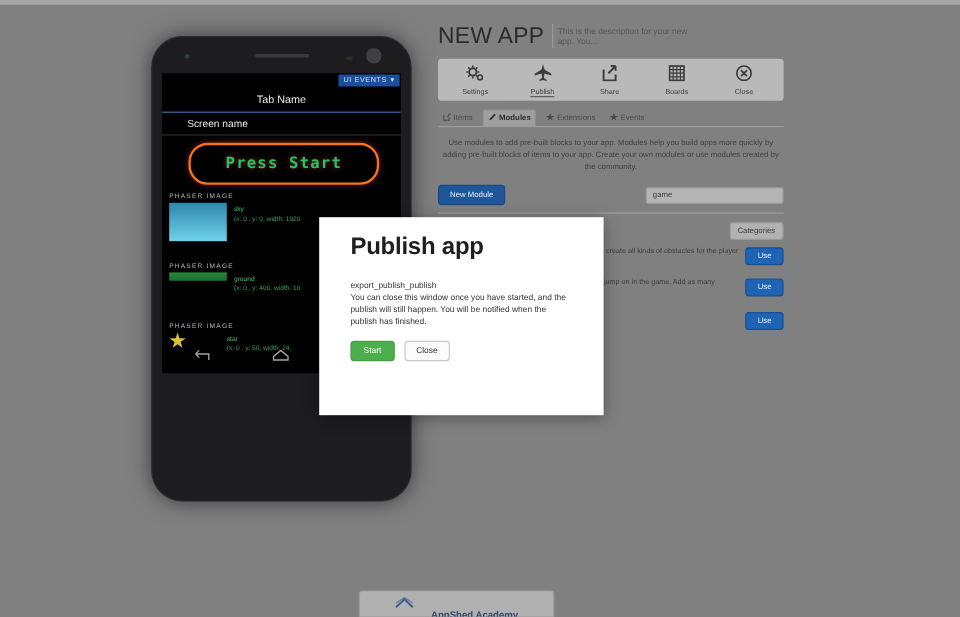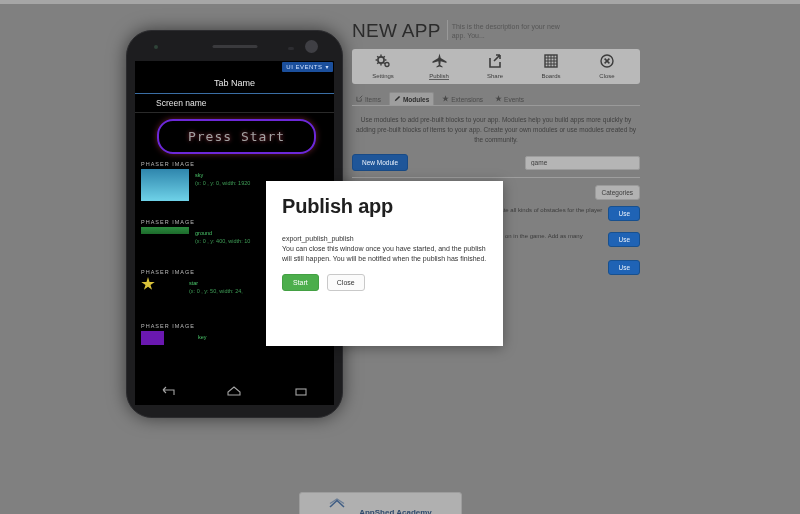--- a/index.html
+++ b/index.html
@@ -22,21 +22,21 @@
   }
   .phone-speaker{position:absolute;left:50%;top:14px;transform:translateX(-50%);
     width:45px;height:3px;border-radius:2px;background:#3a3a3d;}
   .phone-cam{position:absolute;right:24px;top:9px;width:13px;height:13px;border-radius:50%;
     background:#3f3f44;}
   .phone-sensor{position:absolute;left:27px;top:14px;width:4px;height:4px;border-radius:50%;
     background:#2f4338;}
   .phone-sensor2{position:absolute;right:48px;top:16px;width:6px;height:3px;border-radius:2px;
     background:#2d2d31;}
   .screen{
-    position:absolute;left:8px;top:30px;width:199px;height:344px;background:#000;
+    position:absolute;left:8px;top:30px;width:199px;height:250px;background:#000;
     overflow:hidden;
   }
   .ui-events{
     position:absolute;right:1px;top:1px;height:10px;
     background:#1b4f9c;color:#cfe1ff;font-size:6px;line-height:10px;
     padding:0 4px;border-radius:1px;letter-spacing:.5px;
     display:flex;align-items:center;gap:3px;white-space:nowrap;
   }
   .ui-events .chev{font-size:6px;}
   .tabname{
@@ -44,23 +44,23 @@
     color:#e9e9e9;font-size:9px;text-align:center;line-height:20px;
     border-bottom:1px solid #3a6ea5;
   }
   .screenname{
     position:absolute;left:0;top:33px;width:199px;height:19px;
     color:#e6e6e6;font-size:8.5px;line-height:19px;padding-left:21px;
     box-sizing:border-box;border-bottom:1px solid #2a2a2a;
   }
   .press-start{
     position:absolute;left:22px;top:58px;width:155px;height:31px;
-    border:2px solid #6d28d9;border-radius:16px;
-    color:#a3a3a3;font-family:"DejaVu Sans Mono", monospace;
-    font-size:13px;font-weight:normal;letter-spacing:1px;
+    border:2px solid #f97316;border-radius:16px;
+    color:#22c55e;font-family:"DejaVu Sans Mono", monospace;
+    font-size:13px;font-weight:bold;letter-spacing:1px;
     display:flex;align-items:center;justify-content:center;
     box-shadow:0 0 6px rgba(224,74,94,.45);
     text-shadow:0 0 4px rgba(224,74,94,.7);
   }
   .phaser-row{position:absolute;left:6px;width:188px;}
   .phaser-label{color:#b9b9b9;font-size:5.5px;letter-spacing:1px;margin-bottom:2px;}
   .phaser-body{display:flex;gap:6px;}
   .thumb{flex:0 0 auto;}
   .meta{color:#49c469;font-size:5.5px;line-height:8px;padding-top:2px;}
   .meta .nm{display:block;}
@@ -70,21 +70,21 @@
     width:14px;height:14px;
     background:#d9c23a;
     clip-path:polygon(50% 0%,61% 35%,98% 35%,68% 57%,79% 91%,50% 70%,21% 91%,32% 57%,2% 35%,39% 35%);
   }
   .navbar{position:absolute;left:0;bottom:0;width:199px;height:26px;
     display:flex;align-items:center;justify-content:space-around;}
   .nav-ico{opacity:.75;}
 
   
   .right{
-    position:absolute;left:352px;top:20px;width:288px;
+    position:absolute;left:365px;top:20px;width:288px;
   }
   .apptitle-row{display:flex;align-items:flex-start;gap:6px;}
   .apptitle{font-size:19px;color:#2b2b2b;letter-spacing:.3px;white-space:nowrap;}
   .appdesc{font-size:7px;color:#555;line-height:9px;border-left:1px solid #999;
     padding-left:4px;padding-top:2px;max-width:118px;}
 
   .toolbar{
     margin-top:7px;background:#b9b9b9;border-radius:3px;height:35px;
     display:flex;align-items:center;padding:0 14px;gap:22px;
   }
@@ -130,21 +130,21 @@
     position:absolute;left:299px;top:492px;width:161px;height:22px;
     background:#b0b0b0;border:1px solid #9d9d9d;border-radius:3px 3px 0 0;
     display:flex;align-items:center;justify-content:center;gap:14px;
   }
   .footer .lbl{font-size:8px;color:#2f4a6d;font-weight:bold;margin-top:16px;}
 
   
   .modal{
     position:absolute;left:266px;top:181px;width:237px;height:165px;
     background:#fff;box-shadow:0 2px 12px rgba(0,0,0,.35);
-    box-sizing:border-box;padding:14px 16px;
+    box-sizing:border-box;padding:14px 26px;
   }
   .modal h1{margin:0;font-size:20px;font-weight:bold;color:#1f1f1f;letter-spacing:-.2px;}
   .modal .key{margin-top:17px;font-size:7px;color:#333;}
   .modal .body{margin-top:2px;font-size:7px;color:#333;line-height:10px;}
   .modal .acts{margin-top:10px;display:flex;gap:8px;}
   .btn-start{background:#4cae4c;border:1px solid #43a043;border-radius:3px;
     color:#fff;font-size:7px;padding:4px 10px;}
   .btn-close{background:#fbfbfb;border:1px solid #c9c9c9;border-radius:3px;
     color:#333;font-size:7px;padding:4px 9px;}
   button{cursor:pointer;font-family:"Liberation Sans", sans-serif;}

